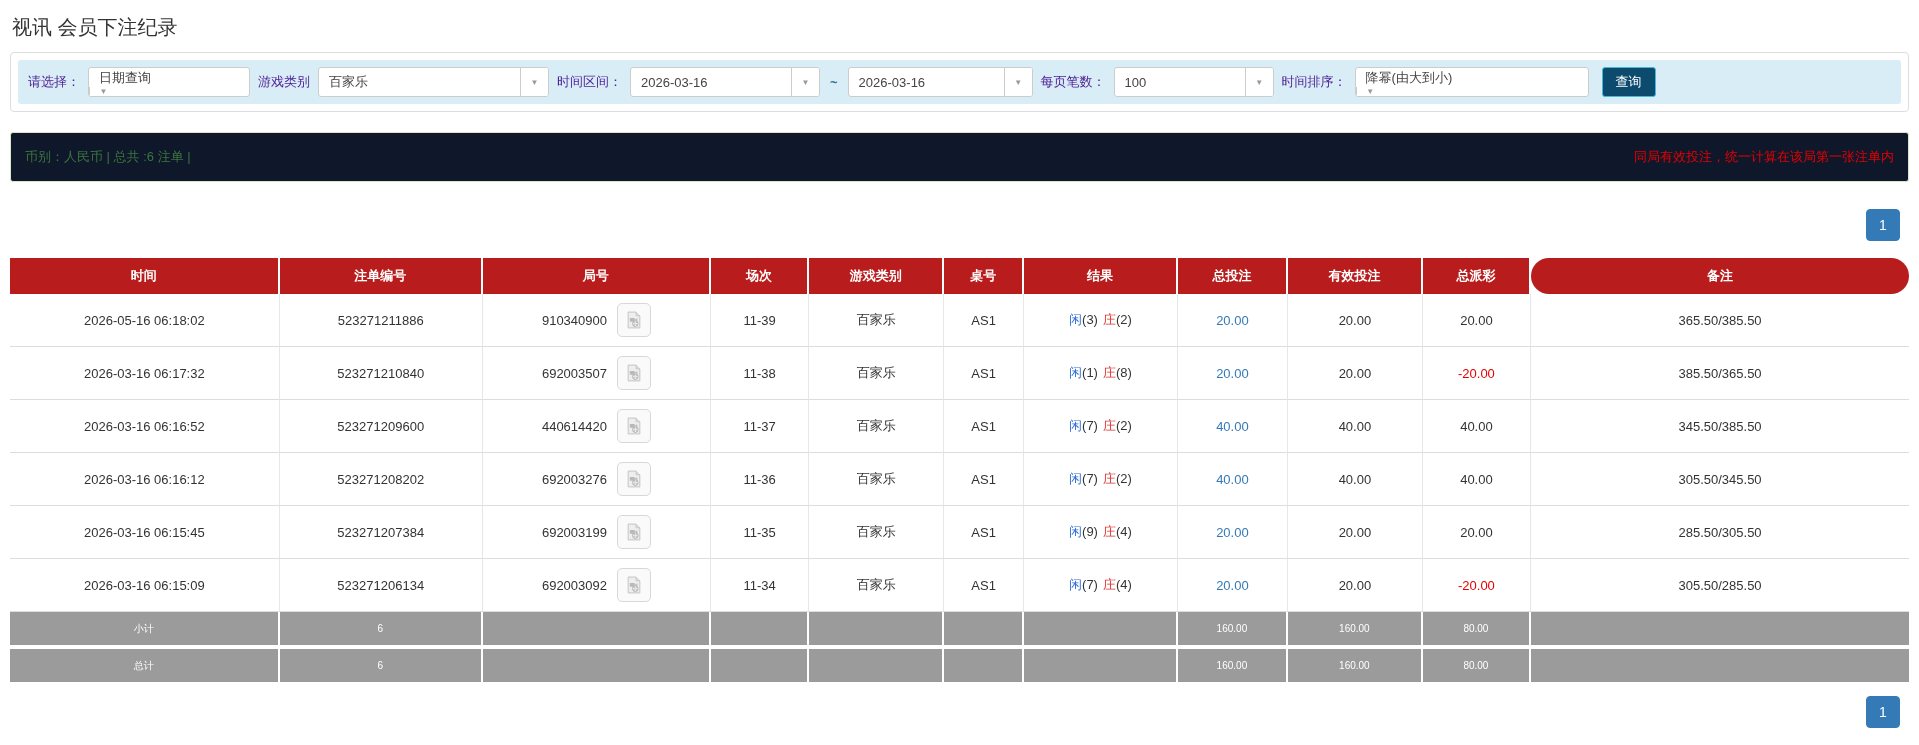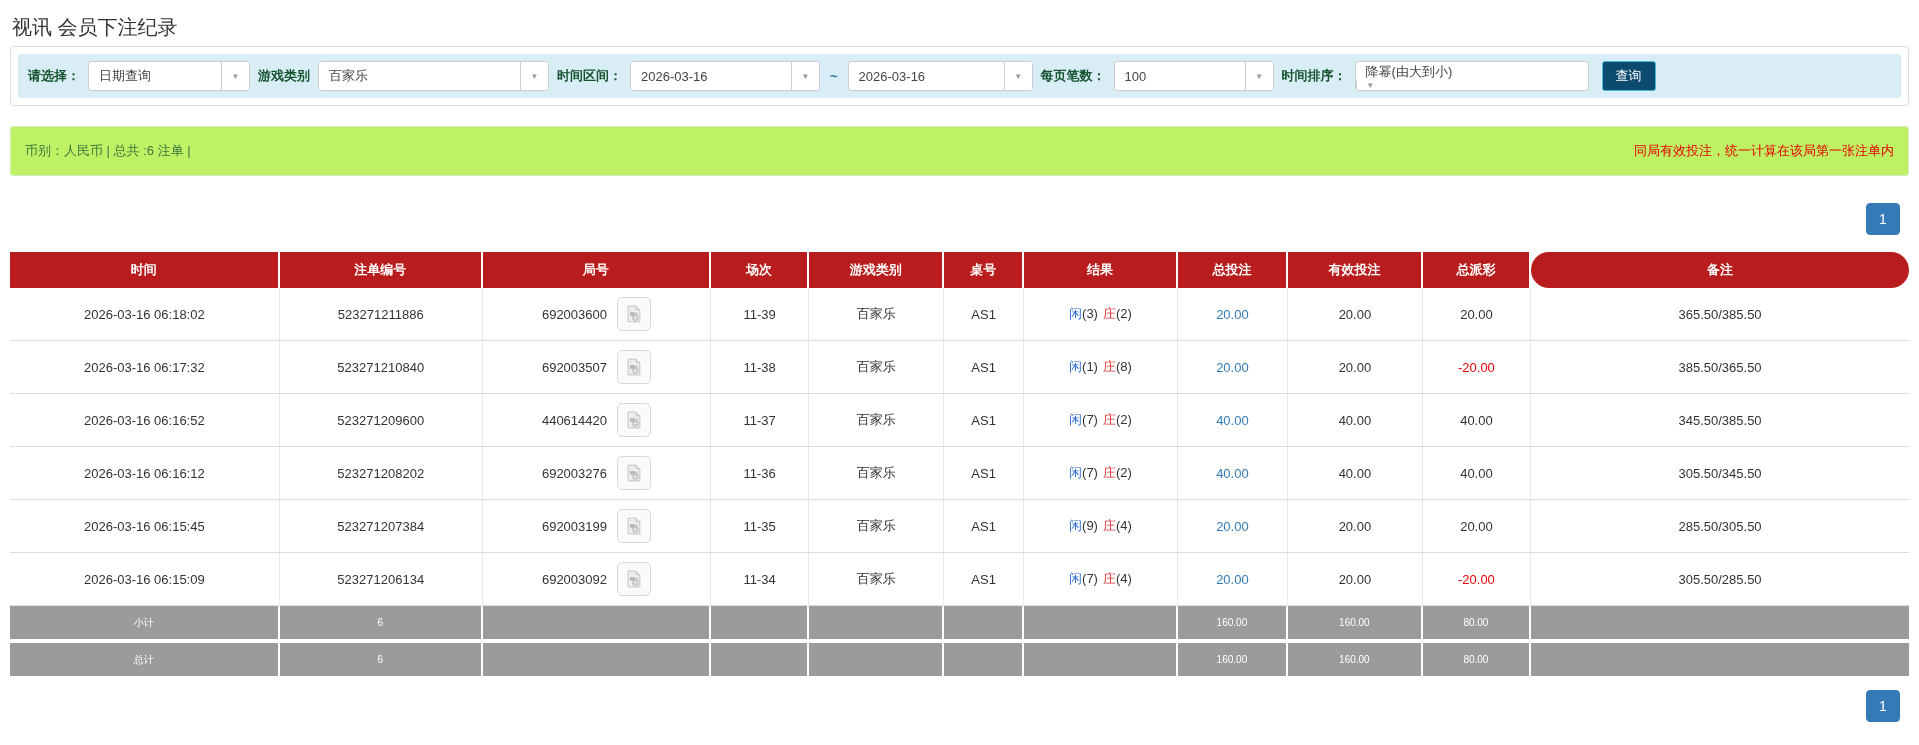--- a/index.html
+++ b/index.html
@@ -5,50 +5,50 @@
   * { box-sizing: border-box; }
   html,body { margin:0; padding:0; }
   body {
     width:1919px; height:745px; overflow:hidden;
     background:#ffffff; color:#333;
     font-family:"Liberation Sans", sans-serif;
   }
   .page { padding:0 10px; }
 
   
-  .page-title { font-size:20px; font-weight:500; color:#333; margin:14px 0 5px 2px; }
+  .page-title { font-size:20px; font-weight:500; color:#333; margin:14px 0 11px 2px; }
 
   
   .filter-panel { border:1px solid #ddd; border-radius:4px; background:#fff; padding:7px; }
   .filter-bar {
     background:#d9edf7; border-radius:3px; display:flex; align-items:center;
     padding:7px 10px; gap:8px; font-size:13px; white-space:nowrap;
   }
-  .flabel { color:#14532d; font-weight:bold; }
+  .flabel { color:#4c1d95; font-weight:normal; }
   .select {
     background:#fff; border:1px solid #ccc; border-radius:3px; height:30px;
     display:flex; align-items:stretch; cursor:pointer; overflow:hidden;
   }
   .sel-text { flex:1; display:flex; align-items:center; padding:0 10px; color:#444; font-size:13px; }
   .sel-caret {
     width:28px; border-left:1px solid #ccc; display:flex; align-items:center;
     justify-content:center; color:#999; font-size:8px; background:#fff;
   }
-  .w-query { width:162px; } .w-game { width:231px; } .w-date1 { width:190px; }
+  .w-query { width:162px;flex-direction:column; } .w-game { width:231px; } .w-date1 { width:190px; }
   .w-date2 { width:185px; } .w-size { width:160px; } .w-sort { width:234px;flex-direction:column; }
   .tilde { color:#31708f; font-weight:bold; margin:0 2px; }
   .btn-search {
     background:#0c4a6e; border:1px solid #46b8da; color:#fff; font-size:13px;
     height:30px; padding:0 13px; border-radius:3px; margin-left:5px; cursor:pointer;
     font-family:"Liberation Sans", sans-serif;
   }
 
   
   .summary-bar {
-    margin-top:20px; background:#bef264; border:1px solid #d6e9c6; border-radius:3px;
+    margin-top:20px; background:#0f172a; border:1px solid #d6e9c6; border-radius:3px;
     padding:15px 14px; display:flex; justify-content:space-between; align-items:center;
     font-size:13px; color:#3c763d;
   }
   .summary-right { color:#e60000; }
 
   
   .pagination { display:flex; justify-content:flex-end; }
   .pagination.top { margin:27px 9px 17px 0; }
   .pagination.bottom { margin:10px 9px 0 0; }
   .page-btn {
@@ -170,24 +170,24 @@
         <th>桌号</th>
         <th>结果</th>
         <th>总投注</th>
         <th>有效投注</th>
         <th>总派彩</th>
         <th>备注</th>
       </tr>
     </thead>
     <tbody id="rows-body">
   <tr>
-    <td>2026-03-16 06:18:02</td>
+    <td>2026-05-16 06:18:02</td>
     <td>523271211886</td>
     <td>
-      <span class="round-num">692003600</span>
+      <span class="round-num">910340900</span>
       <span class="video-btn">
         <svg width="20" height="20" viewBox="0 0 24 24" fill="none">
           <path d="M5 2.5 H14.5 L19 7 V21.5 H5 Z" fill="#eeeeee" stroke="#c4c4c4" stroke-width="1.2"></path>
           <path d="M14.5 2.5 V7 H19" fill="#dddddd" stroke="#c4c4c4" stroke-width="1"></path>
           <rect x="7" y="9.5" width="6" height="4.5" rx="0.8" fill="#b9b9b9"></rect>
           <path d="M13 11.7 L16 9.8 V13.8 Z" fill="#b9b9b9"></path>
           <circle cx="13.6" cy="16.4" r="3.4" fill="#c9c9c9" stroke="#adadad" stroke-width="0.8"></circle>
           <circle cx="13.6" cy="16.4" r="0.7" fill="#fff"></circle>
           <circle cx="13.6" cy="14.4" r="0.7" fill="#fff"></circle>
           <circle cx="13.6" cy="18.4" r="0.7" fill="#fff"></circle>

